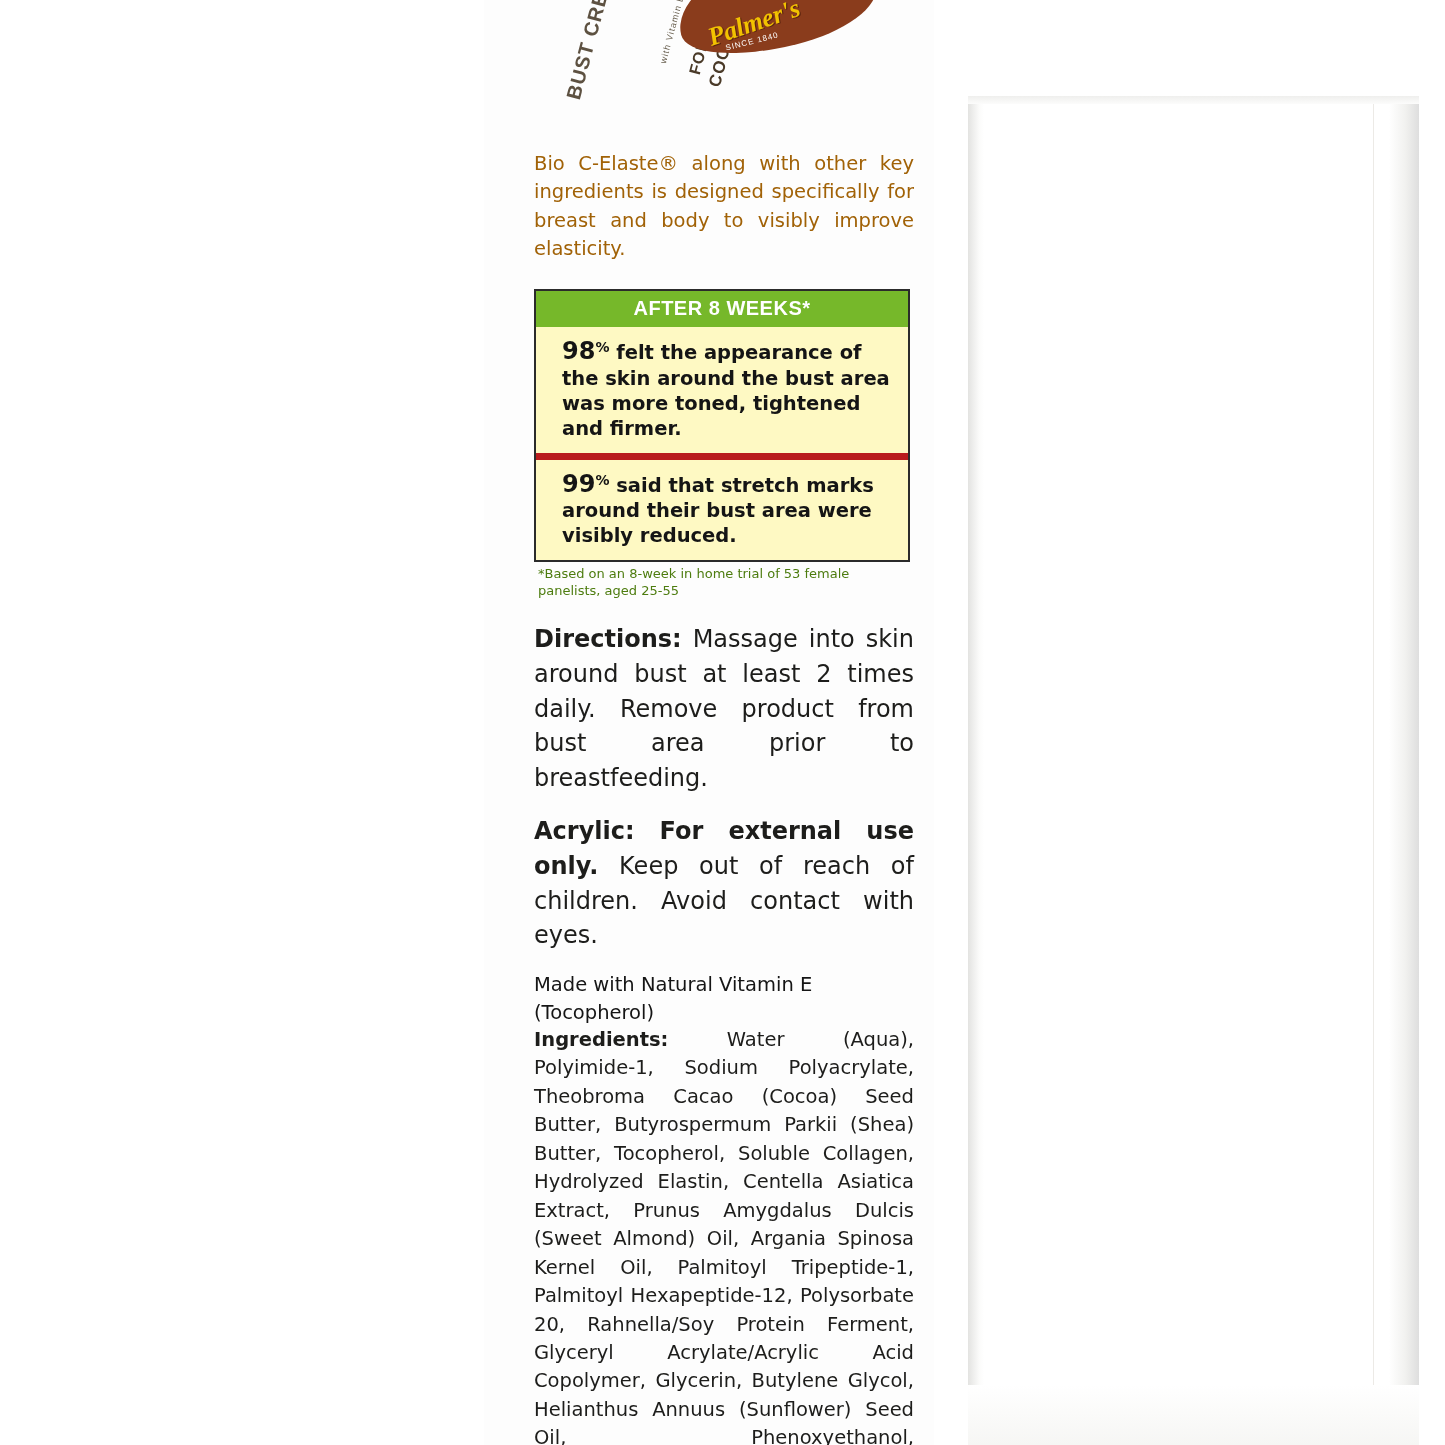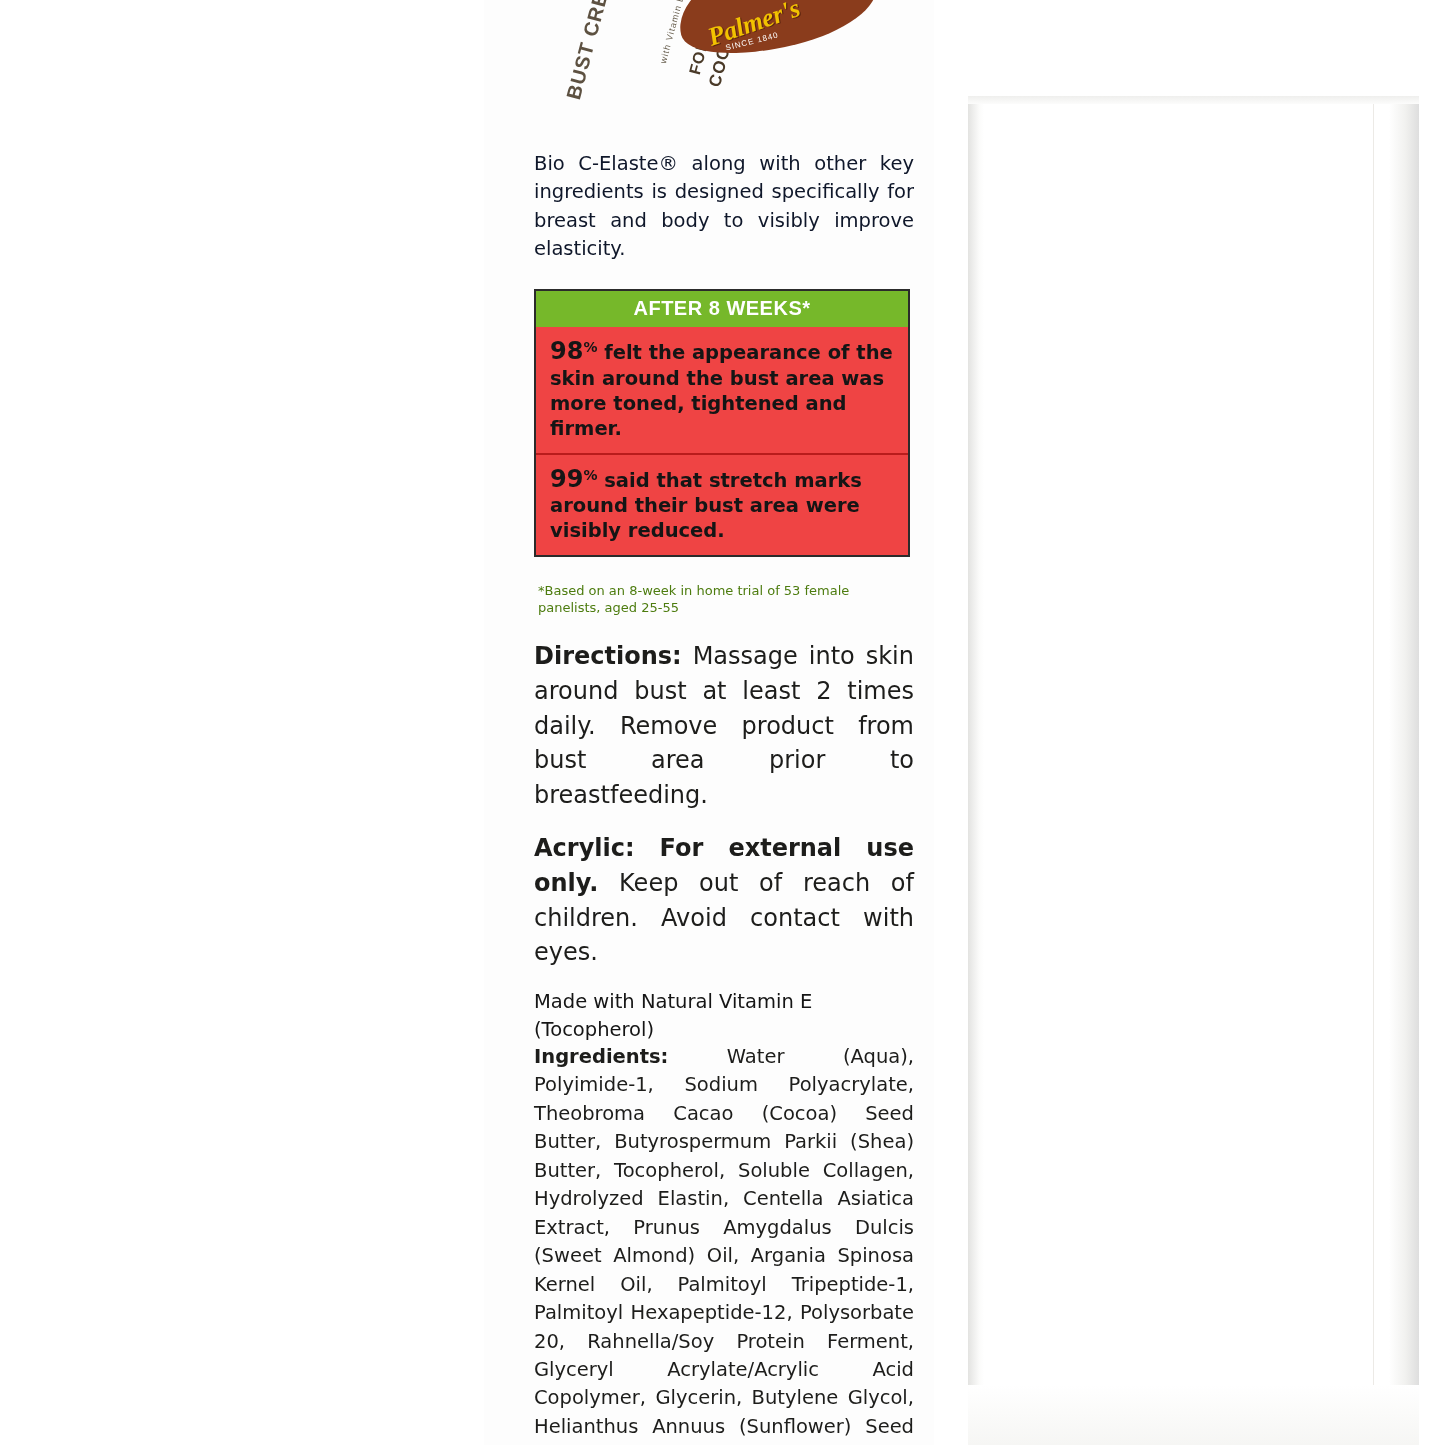--- a/index.html
+++ b/index.html
@@ -159,53 +159,53 @@
     left: 534px;
     top: 150px;
     width: 380px;
     color: #1c1c1c;
   }
   .body-text {
     font-family: "DejaVu Sans", sans-serif;
     font-size: 19.5px;
     line-height: 1.45;
     text-align: justify;
-    color: #0f172a;
+    color: #a16207;
   }
   .intro {
     margin: 0 0 26px 0;
   }
 
   
   #claims {
     border: 2px solid #2b2b2b;
-    margin: 0 0 26px 0;
-    background: #ef4444;
+    margin: 0 0 4px 0;
+    background: #fef9c3;
     width: 372px;
   }
   #claims-header {
     background: #76b82a;
     color: #ffffff;
     text-align: center;
     font-family: "Liberation Sans", sans-serif;
     font-weight: bold;
     font-size: 20px;
     letter-spacing: 0.5px;
     padding: 6px 0 7px 0;
   }
   .claim-row {
-    padding: 9px 12px 11px 14px;
+    padding: 9px 12px 11px 26px;
     font-family: "DejaVu Sans", sans-serif;
     font-weight: bold;
     font-size: 19.5px;
     line-height: 1.28;
     color: #151515;
   }
   .claim-row.divided {
-    border-top: 2px solid #b91c1c;
+    border-top: 7px solid #b91c1c;
   }
   .claim-num {
     font-size: 24px;
     font-weight: bold;
   }
   .claim-pct {
     font-size: 14px;
     vertical-align: super;
     font-weight: bold;
   }

